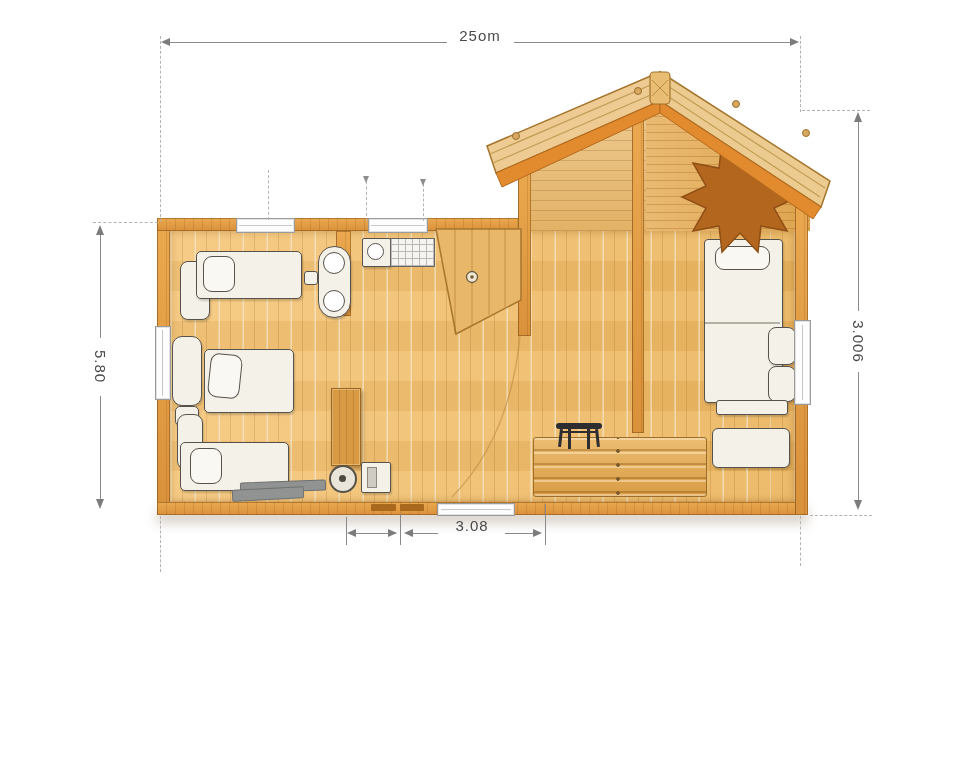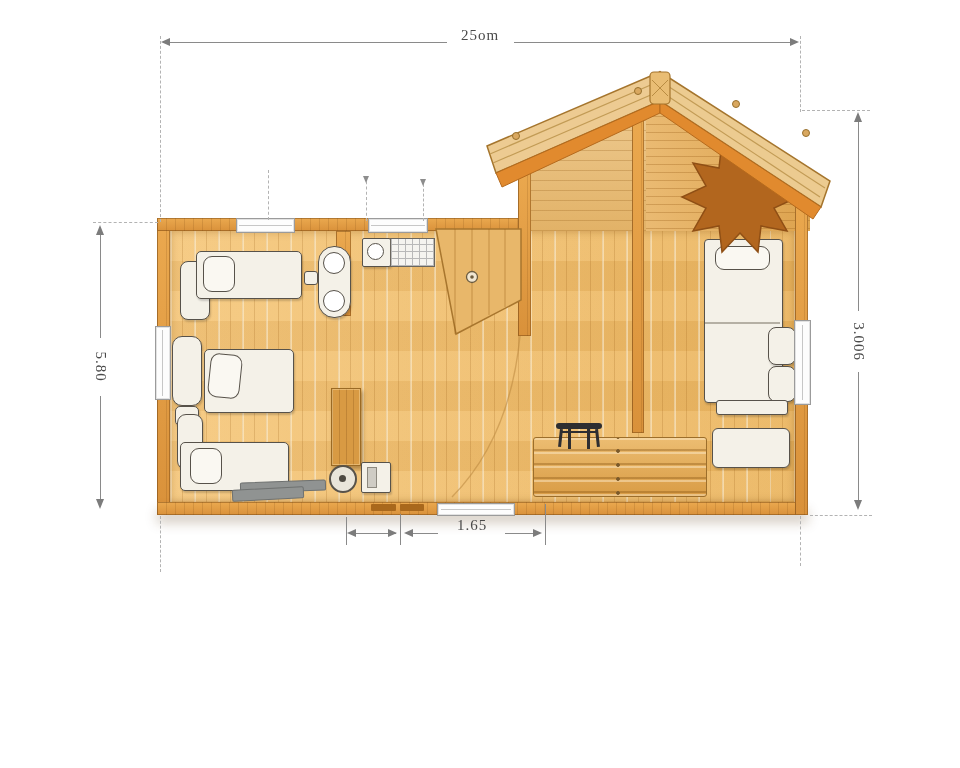--- a/index.html
+++ b/index.html
@@ -1,17 +1,17 @@
 <!DOCTYPE html>
 <html><head>
 <meta charset="utf-8">
 <style>
   html,body{margin:0;padding:0;}
   body{font-family:"Liberation Sans", sans-serif;}
-  #canvas{position:relative;width:960px;height:768px;background:#ffffff;overflow:hidden;font-family:Liberation Serif, serif;}
+  #canvas{position:relative;width:960px;height:768px;background:#ffffff;overflow:hidden;}
   .abs{position:absolute;}
   
   .dim{position:absolute;background:#8a8a8a;}
   .dimlab{position:absolute;color:#4a4a4a;font-size:15px;letter-spacing:1px;text-align:center;}
   .vlab{transform:rotate(90deg);transform-origin:center;}
   .dash-v{position:absolute;border-left:1px dashed #b3b3b3;width:0;}
   .dash-h{position:absolute;border-top:1px dashed #b3b3b3;height:0;}
   .ar{position:absolute;width:0;height:0;}
   .ar-l{border-top:4px solid transparent;border-bottom:4px solid transparent;border-right:9px solid #7c7c7c;}
   .ar-r{border-top:4px solid transparent;border-bottom:4px solid transparent;border-left:9px solid #7c7c7c;}
@@ -210,15 +210,15 @@
   <div class="dim dimlayer" style="left:346px;top:517px;width:1px;height:28px;"></div>
   <div class="dim dimlayer" style="left:400px;top:514px;width:1px;height:31px;"></div>
   <div class="dim dimlayer" style="left:545px;top:504px;width:1px;height:41px;"></div>
   <div class="dim dimlayer" style="left:352px;top:533px;width:44px;height:1px;"></div>
   <div class="ar ar-l dimlayer" style="left:347px;top:529px;"></div>
   <div class="ar ar-r dimlayer" style="left:388px;top:529px;"></div>
   <div class="dim dimlayer" style="left:410px;top:533px;width:28px;height:1px;"></div>
   <div class="dim dimlayer" style="left:505px;top:533px;width:34px;height:1px;"></div>
   <div class="ar ar-l dimlayer" style="left:404px;top:529px;"></div>
   <div class="ar ar-r dimlayer" style="left:533px;top:529px;"></div>
-  <div class="dimlab dimlayer" style="left:427px;top:517px;width:90px;">1.65</div>
+  <div class="dimlab dimlayer" style="left:427px;top:517px;width:90px;">3.08</div>
 
 </div>
 
 </body></html>

